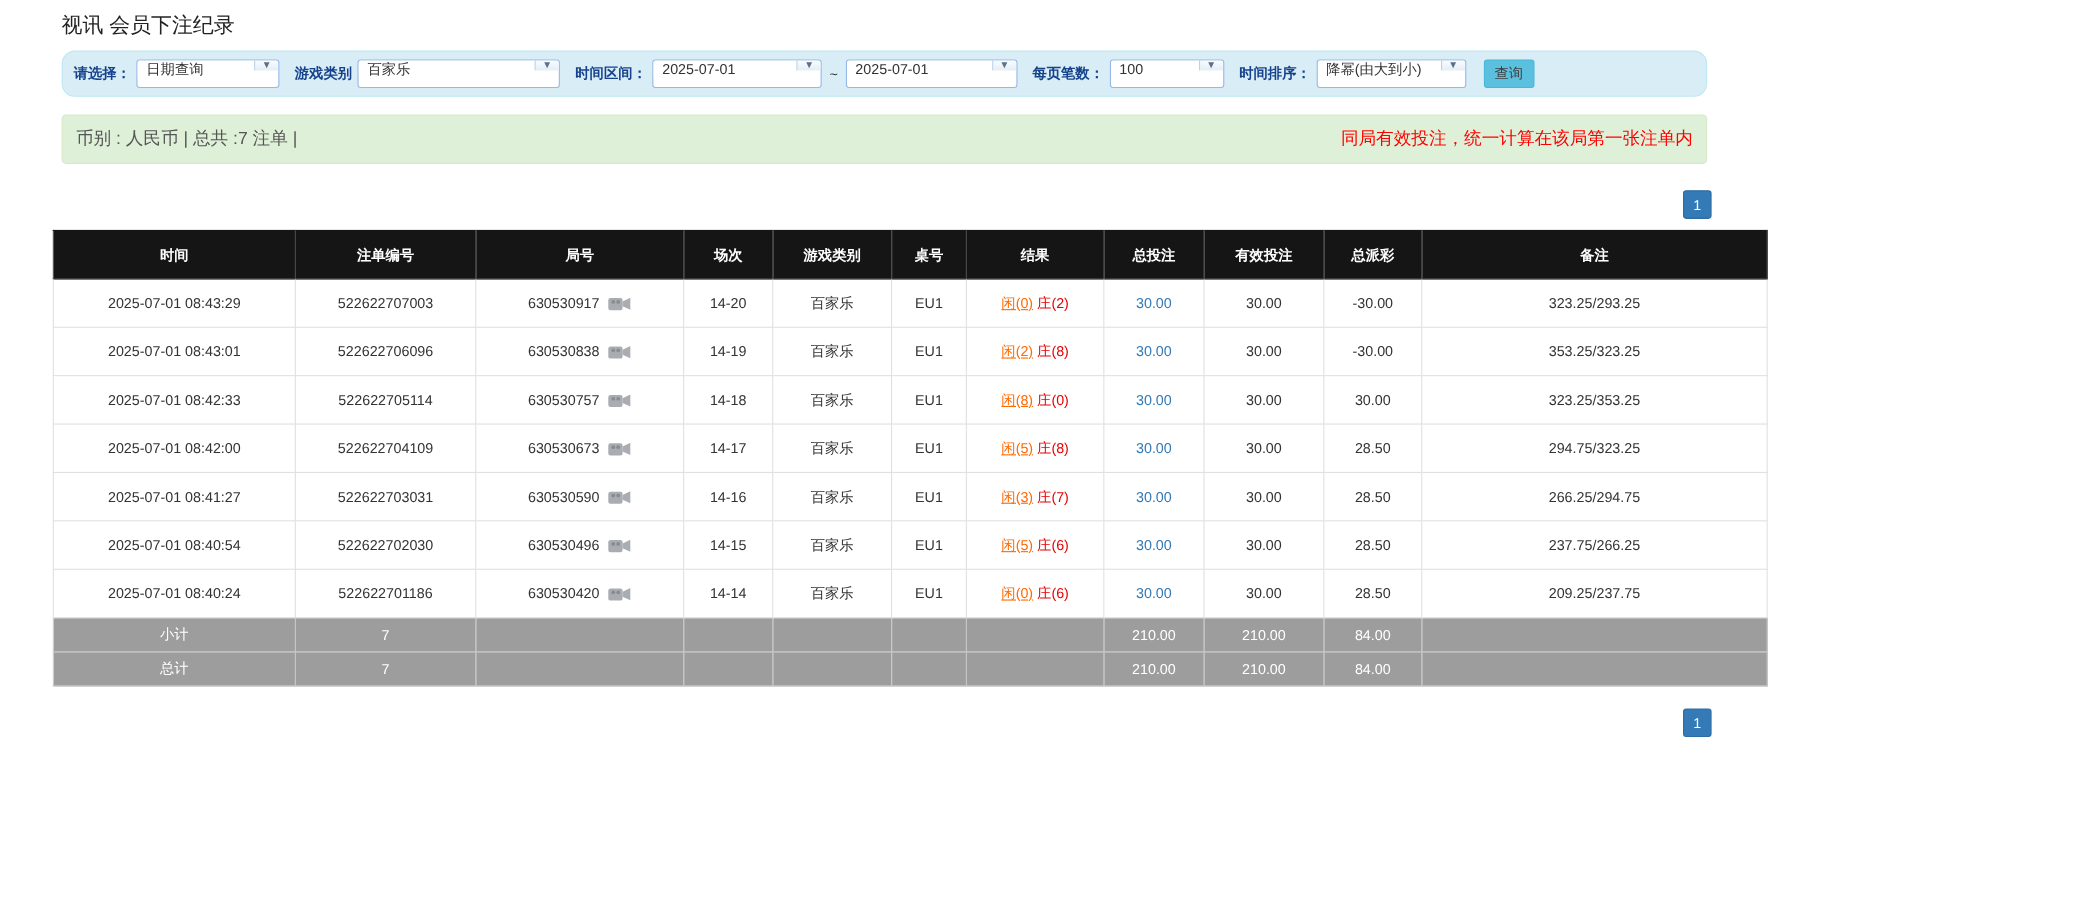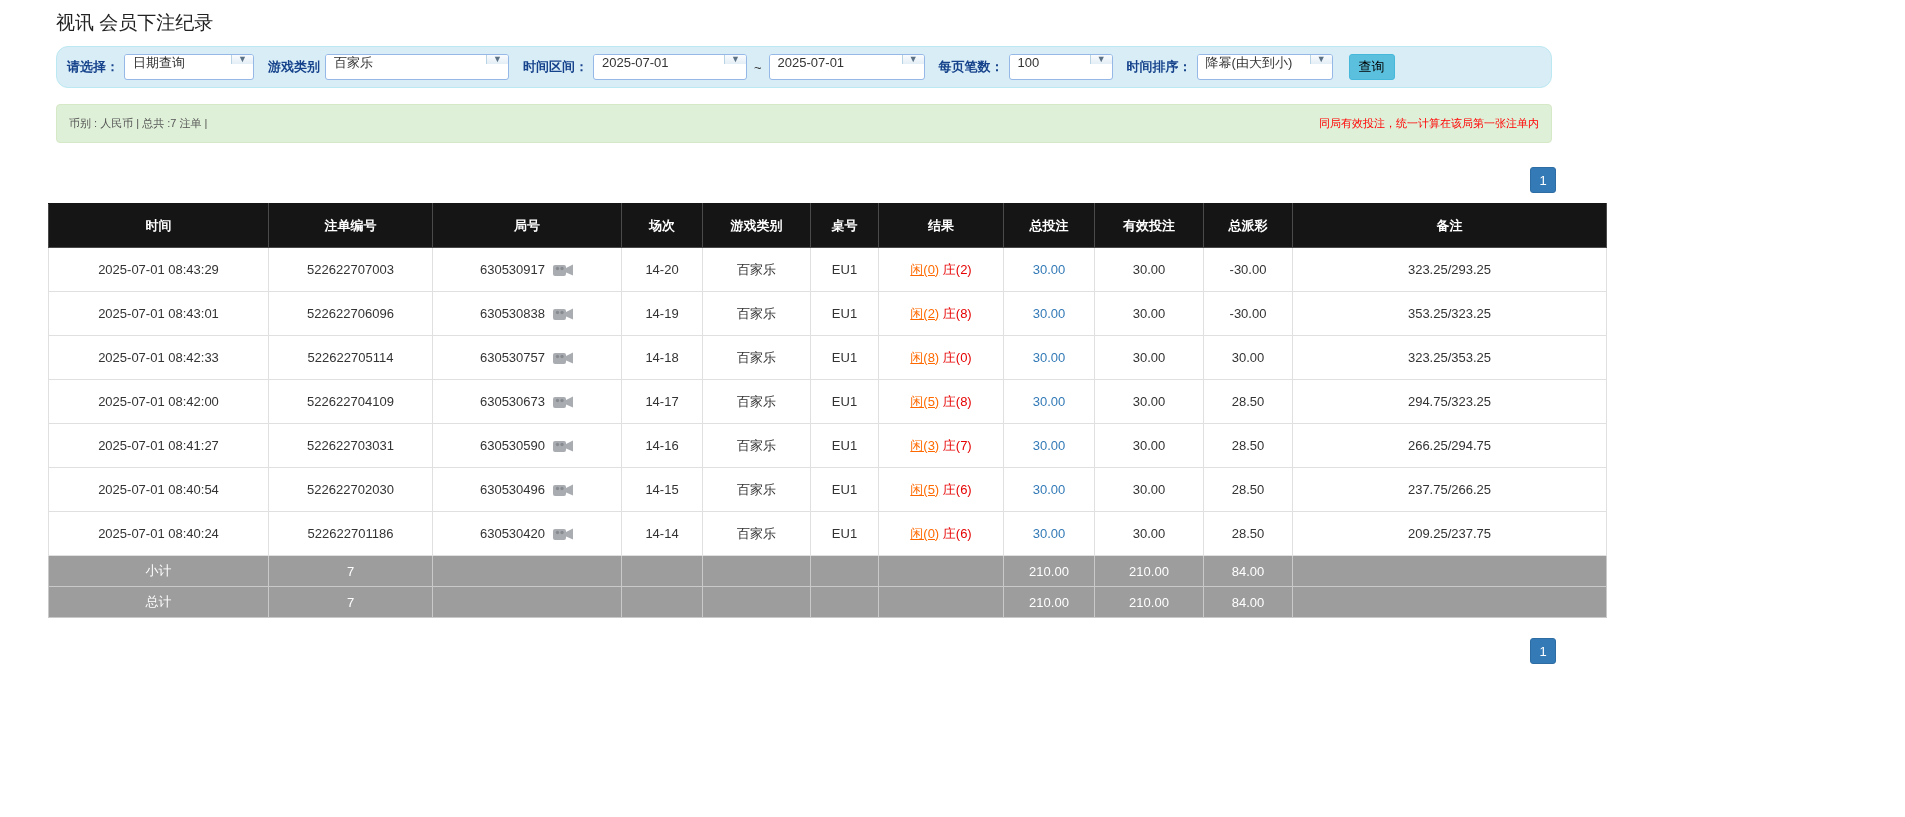--- a/index.html
+++ b/index.html
@@ -22,23 +22,23 @@
   .page-title{font-size:19px;font-weight:400;color:#222;margin:0;padding:10px 8px 6px;}
   
   .filter-bar{margin:4px 8px 0;background:var(--filter-bg);border:1px solid var(--filter-border);border-radius:12px;padding:7px 10px;display:flex;align-items:center;white-space:nowrap;}
   .flabel{color:#15428b;font-weight:700;font-size:13px;margin:0 5px 0 14px;}
   .flabel.first{margin-left:0;}
   .combo{display:inline-flex;align-items:flex-start;border:1px solid #95b8e7;background:#fff;height:26px;border-radius:3px;overflow:hidden;}
   .combo input{border:0;outline:0;flex:1;min-width:0;padding:0 4px 0 8px;font-size:13px;color:#333;font-family:"Liberation Sans",sans-serif;background:#fff;}
   .caret-btn{width:22px;background:linear-gradient(#f9fcfe,#e4eef6);border-left:1px solid #b9d2e4;display:flex;align-items:center;justify-content:center;cursor:pointer;}
   .caret-glyph{font-size:9px;color:#5b7186;line-height:1;}
   .tilde{margin:0 7px;font-size:13px;color:#333;}
-  .search-btn{margin-left:16px;height:26px;background:var(--button-bg);border:1px solid #46b8da;color:#000000;font-size:13px;padding:0 9px;border-radius:3px;cursor:pointer;font-family:"Liberation Sans",sans-serif;}
+  .search-btn{margin-left:16px;height:26px;background:var(--button-bg);border:1px solid #46b8da;color:#404040;font-size:13px;padding:0 9px;border-radius:3px;cursor:pointer;font-family:"Liberation Sans",sans-serif;}
   
-  .summary-bar{margin:16px 8px 0;background:var(--summary-bg);border:1px solid var(--summary-border);border-radius:4px;padding:11px 12px;display:flex;justify-content:space-between;align-items:center;font-size:11px;}
+  .summary-bar{margin:16px 8px 0;background:var(--summary-bg);border:1px solid var(--summary-border);border-radius:4px;padding:11px 12px;display:flex;justify-content:space-between;align-items:center;font-size:16px;}
   .summary-left{color:#555;}
   .summary-right{color:#f00;}
   
   .pager{display:flex;justify-content:flex-end;padding-right:4px;}
   .pager.top{margin-top:24px;margin-bottom:10px;}
   .pager.bottom{margin-top:20px;padding-bottom:14px;}
   .page-btn{min-width:26px;height:26px;background:var(--pager-bg);border:1px solid #2e6da4;color:#fff;font-size:13px;border-radius:3px;cursor:pointer;font-family:"Liberation Sans",sans-serif;}
   
   table.records{width:1558px;border-collapse:collapse;table-layout:fixed;font-size:13px;}
   .records thead th{background:var(--header-bg);color:#fff;font-weight:700;height:44px;text-align:center;border:1px solid #4a4a4a;border-top-color:var(--header-bg);}

